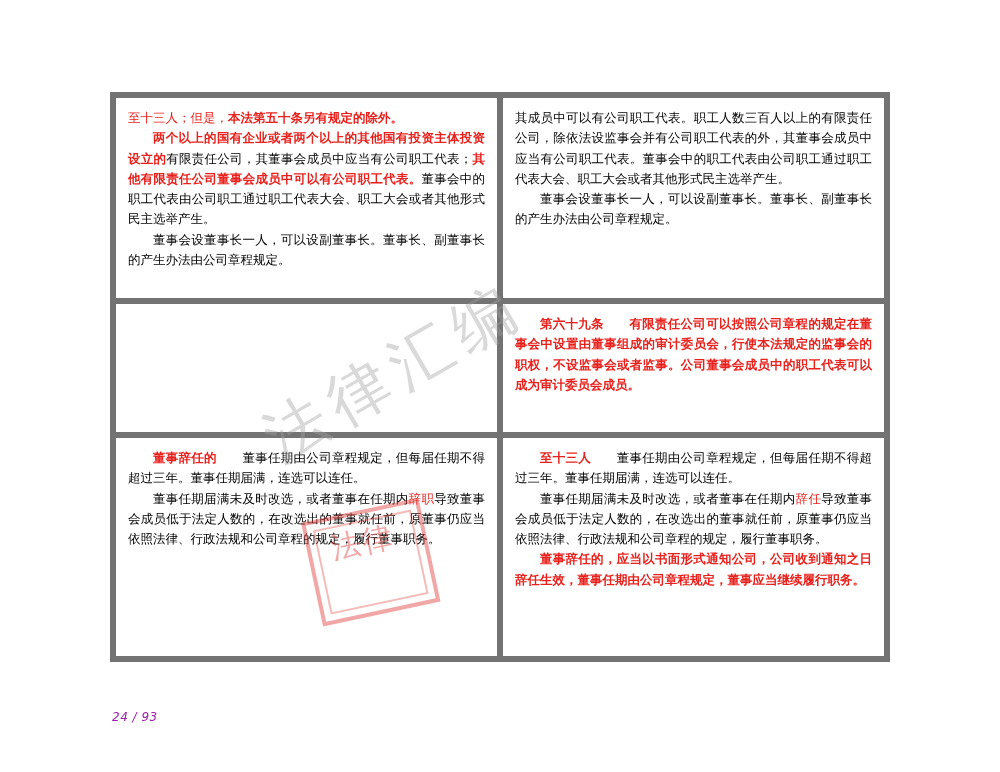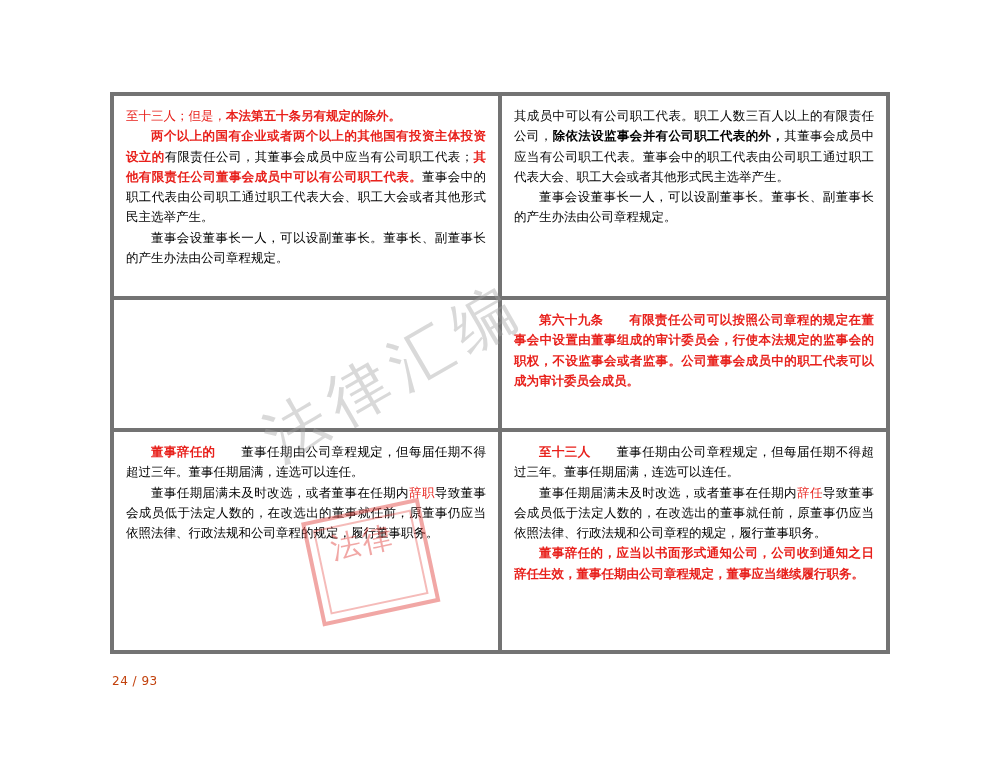--- a/index.html
+++ b/index.html
@@ -23,52 +23,53 @@
   }
   .doc-table {
     position: absolute;
     left: 110px;
     top: 92px;
     width: 780px;
     border-collapse: collapse;
     table-layout: fixed;
   }
   .doc-table td {
-    border: 4px solid #737373;
+    border: 6px solid #737373;
     vertical-align: top;
     padding: 10px 12px 8px 12px;
     width: 50%;
     font-size: 12.5px;
     line-height: 1.62;
     color: #000000;
     font-family: "DejaVu Sans", sans-serif;
   }
   .r1 td { height: 182px; }
   .r2 td { height: 110px; }
   .r3 td { height: 200px; }
 
   p {
     margin: 0;
     text-align: justify;
     text-justify: inter-ideograph;
   }
   p.ind { text-indent: 2em; }
   .red { color: #e8211c; }
-  .bold { font-weight: bold; }
+  .bold { font-weight: normal; }
   .redbold { color: #e8211c; font-weight: bold; }
   .art { color: #e8211c; font-weight: bold; }
 
   .pagenum {
     position: absolute;
     left: 112px;
-    top: 674px;
+    top: 710px;
     font-size: 12px;
-    color: #c2410c;
+    color: #a21caf;
     font-family: "DejaVu Sans", sans-serif;
     letter-spacing: 0.5px;
+    font-style: italic;
   }
 
   
   .watermark {
     position: absolute;
     left: 170px;
     top: 210px;
     width: 560px;
     height: 380px;
     pointer-events: none;

